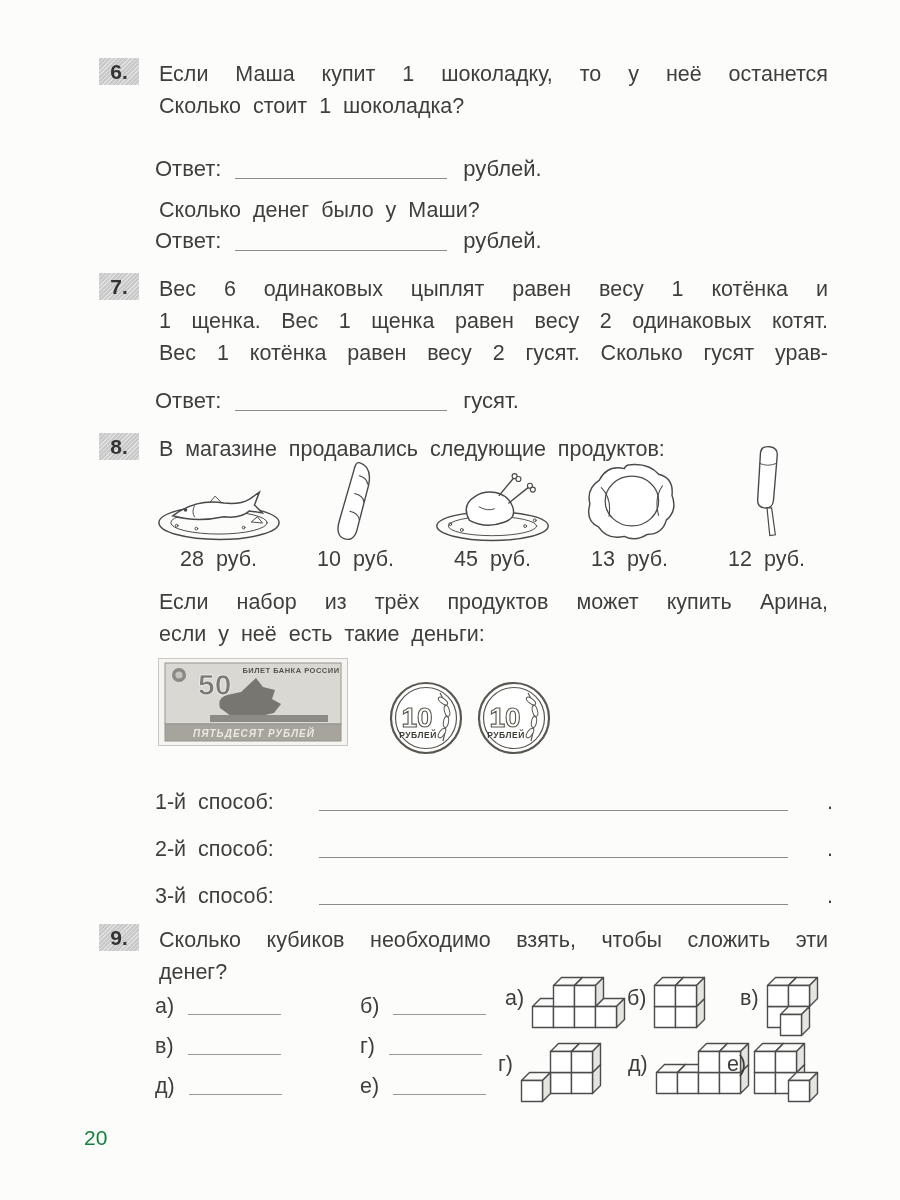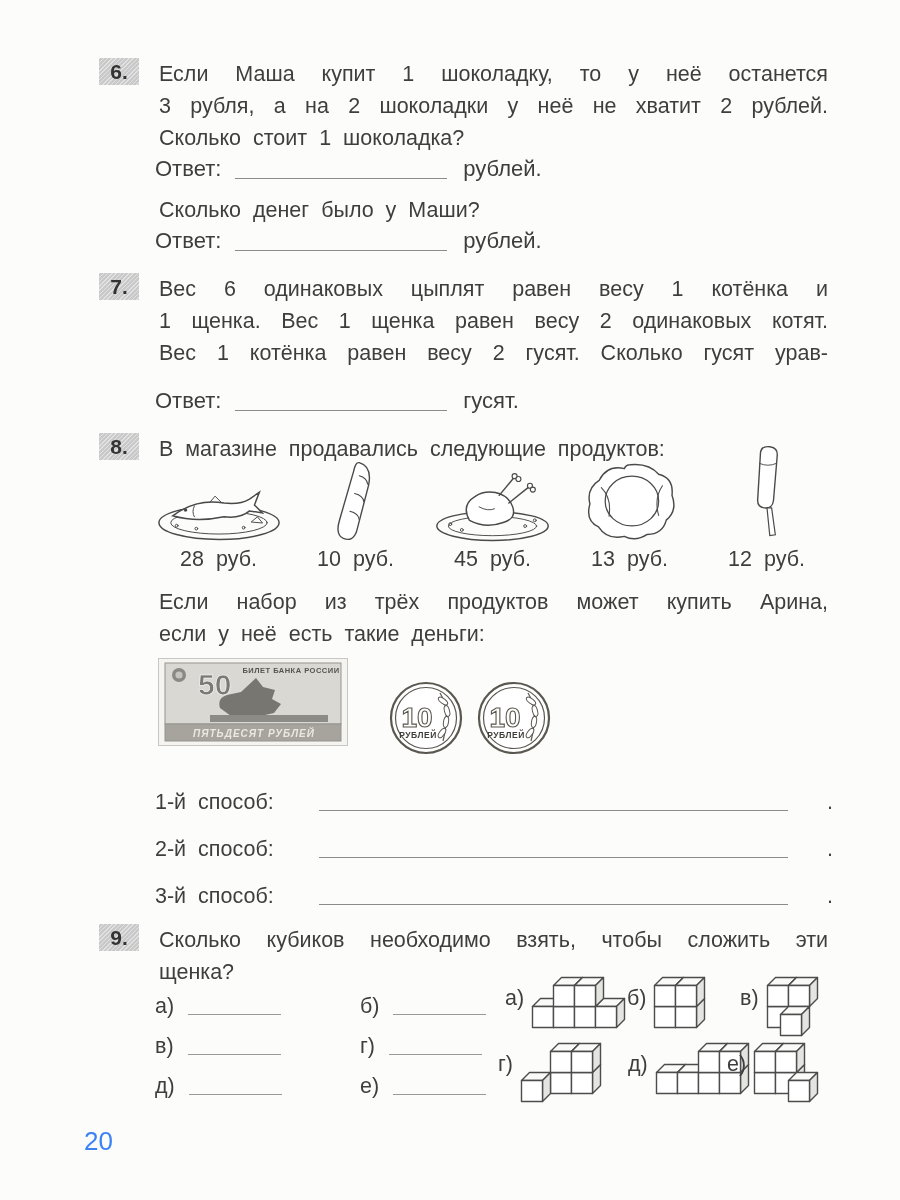--- a/index.html
+++ b/index.html
@@ -25,31 +25,30 @@
   .product { width:137px; display:flex; flex-direction:column; align-items:center; }
   .p-icon { height:82px; display:flex; align-items:flex-end; justify-content:center; overflow:visible; }
   .p-price { margin-top:3px; font-size:21.5px; word-spacing:6px; }
   .money-note { position:absolute; left:158px; top:658px; }
   .coin1 { position:absolute; left:388px; top:680px; }
   .coin2 { position:absolute; left:476px; top:680px; }
   .blank { position:absolute; display:flex; align-items:flex-end; height:27px; font-size:21.5px; }
   .blankline { width:93px; border-bottom:1.5px solid #999; margin:0 0 4px 14px; }
   .figure { position:absolute; display:flex; gap:7px; align-items:flex-start; }
   .figlabel { font-size:21.5px; margin-top:10px; }
-  .pagenum { position:absolute; left:84px; top:1126px; font-size:26px; color:#3b82f6; }
+  .pagenum { position:absolute; left:84px; top:1126px; font-size:21px; color:#15803d; }
 </style>
 </head>
 <body>
 
 <div class="page">
 
   <div class="badge" style="top:58px">6.</div>
   <div class="tcol" style="top:56px">
     <p class="just">Если Маша купит 1 шоколадку, то у неё останется</p>
-    <p class="just">3 рубля, а на 2 шоколадки у неё не хватит 2 рублей.</p>
     <p>Сколько стоит 1 шоколадка?</p>
   </div>
   <div class="ansrow" style="top:156px">
     <span>Ответ:</span>
     <span class="ansline"></span>
     <span>рублей.</span>
   </div>
   <div class="tcol" style="top:192px">
     <p>Сколько денег было у Маши?</p>
   </div>
@@ -212,21 +211,21 @@
   </div>
   <div class="way" style="top:882px">
     <span>3-й способ:</span>
     <span class="wayline"></span>
     <span>.</span>
   </div>
 
   <div class="badge" style="top:924px">9.</div>
   <div class="tcol" style="top:922px">
     <p class="just">Сколько кубиков необходимо взять, чтобы сложить эти</p>
-    <p>щенка?</p>
+    <p>денег?</p>
   </div>
 
   <div class="blank" style="left:155px; top:992px">
     <span>а)</span>
       <span class="blankline"></span>
   </div>
   <div class="blank" style="left:360px; top:992px">
     <span>б)</span>
       <span class="blankline"></span>
   </div>

